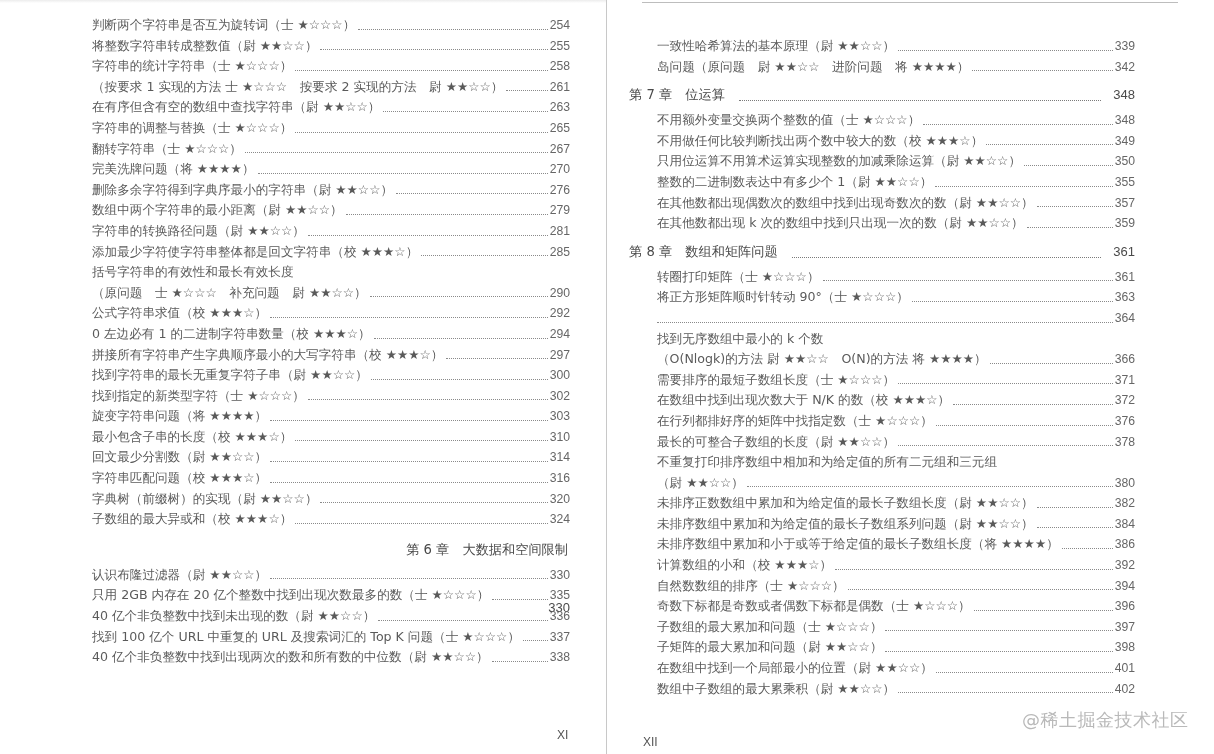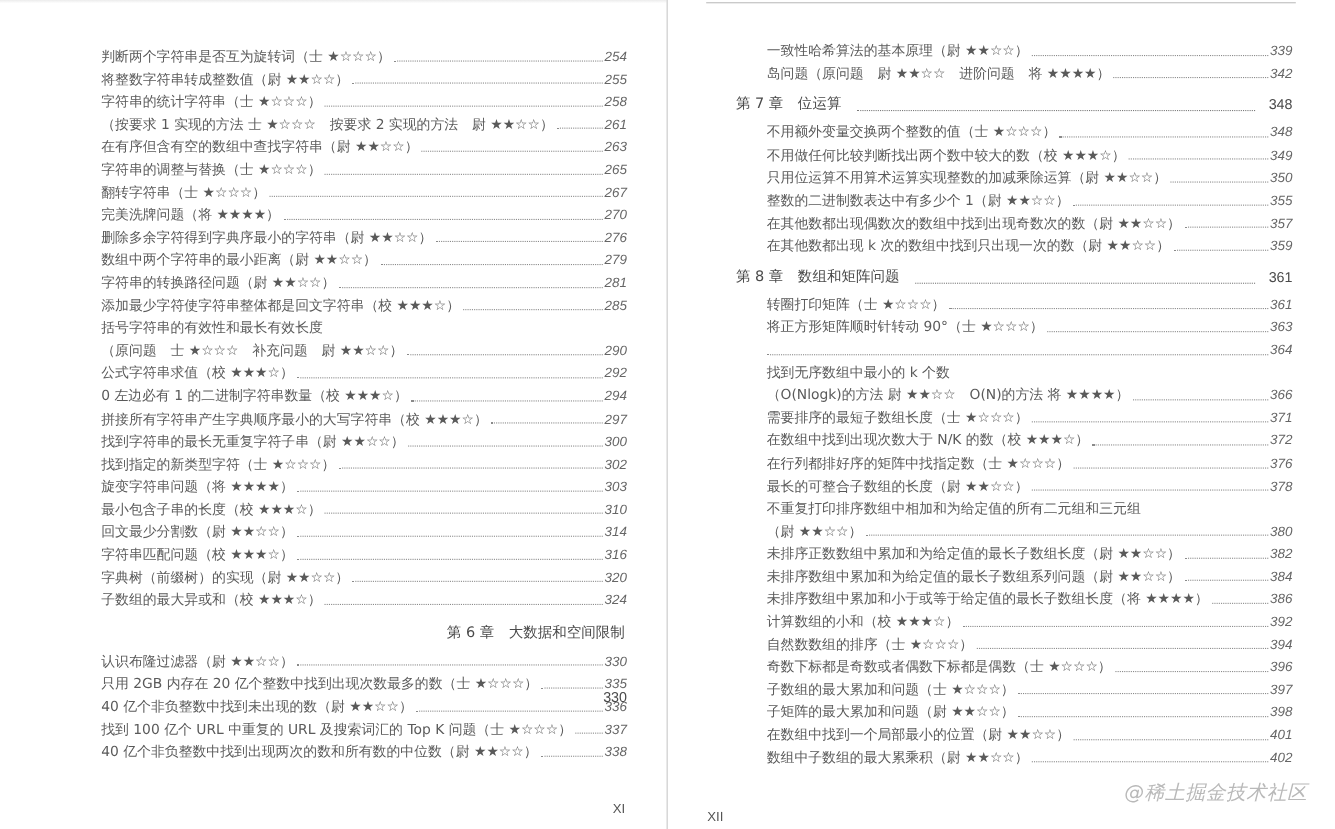--- a/index.html
+++ b/index.html
@@ -7,42 +7,42 @@
   body { position: relative; font-family: "DejaVu Sans", "Liberation Sans", sans-serif; color: #5a5a5a; }
   .spread { position: absolute; left: 0; top: 0; width: 1214px; height: 754px; }
   .page { position: absolute; top: 0; height: 754px; }
   .page-left { left: 0; width: 606px; }
   .page-right { left: 607px; width: 607px; }
   .divider { position: absolute; left: 606px; top: 0; width: 1px; height: 754px; background: #c8c8c8; }
   .top-shade-left { position: absolute; left: 0; top: 0; width: 606px; height: 3px; background: linear-gradient(#ececec, #ffffff); }
   .top-rule { position: absolute; left: 642px; top: 2px; width: 536px; height: 1px; background: #bdbdbd; }
 
   .toc { position: absolute; }
-  .toc-left { left: 92px; top: 41px; width: 478px; }
-  .toc-right { left: 697px; top: 36px; width: 478px; }
+  .toc-left { left: 92px; top: 15px; width: 478px; }
+  .toc-right { left: 657px; top: 36px; width: 478px; }
 
   .row { position: relative; display: flex; align-items: flex-end; height: 20.6px; font-size: 12.6px; line-height: 20.6px; white-space: nowrap; }
   .row .t { flex: 0 0 auto; padding-right: 3px; }
   .row .dots { flex: 1 1 auto; height: 1px; margin-bottom: 6px; border-bottom: 1.3px dotted #8a8a8a; }
-  .row .p { flex: 0 0 auto; padding-left: 2px; font-family: "Liberation Sans", sans-serif; font-size: 12.2px; color: #666; font-style: italic; }
+  .row .p { flex: 0 0 auto; padding-left: 2px; font-family: "Liberation Sans", sans-serif; font-size: 12.2px; color: #666; }
   .row.solo .t { padding-right: 0; }
 
   .chapter { position: relative; display: flex; align-items: flex-end; height: 26px; font-size: 13.2px; line-height: 26px; color: #4a4a4a; white-space: nowrap; margin-top: 5px; margin-bottom: 2px; gap: 12px; }
   .chapter .t { flex: 0 0 auto; padding-right: 2px; }
   .chapter .dots { flex: 1 1 auto; height: 1px; margin-bottom: 7px; border-bottom: 1.3px dotted #7a7a7a; }
   .chapter .p { flex: 0 0 auto; font-family: "Liberation Sans", sans-serif; font-size: 13px; }
 
   .ch-left { margin-left: -28px; flex-direction: column; }
   .ch-right { margin-left: -28px; }
 
   .folio { position: absolute; font-family: "Liberation Sans", sans-serif; font-size: 12px; color: #555; }
   .folio-left { left: 557px; top: 728px; }
   .folio-right { left: 643px; top: 735px; }
 
-  .watermark { position: absolute; left: 1022px; top: 708px; font-size: 18px; color: #b9b9b9; letter-spacing: 0.5px; font-family: "DejaVu Sans", sans-serif; font-style: italic; }
+  .watermark { position: absolute; left: 1022px; top: 708px; font-size: 18px; color: #b9b9b9; letter-spacing: 0.5px; font-family: "DejaVu Sans", sans-serif; }
 </style>
 </head>
 <body>
 
 <div class="spread">
   <div class="top-shade-left"></div>
   <div class="top-rule"></div>
   <div class="divider"></div>
 
   <div class="page page-left"></div>

